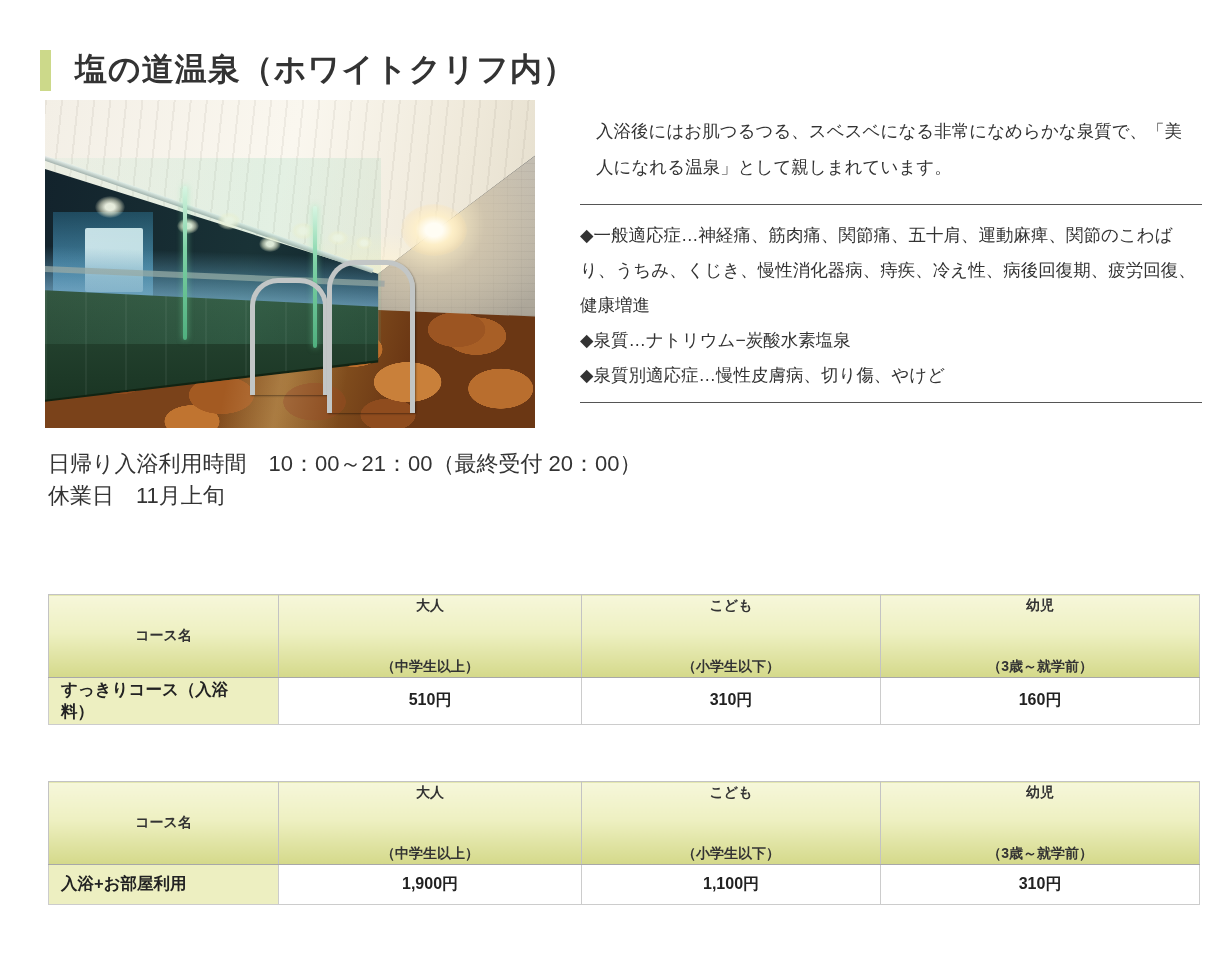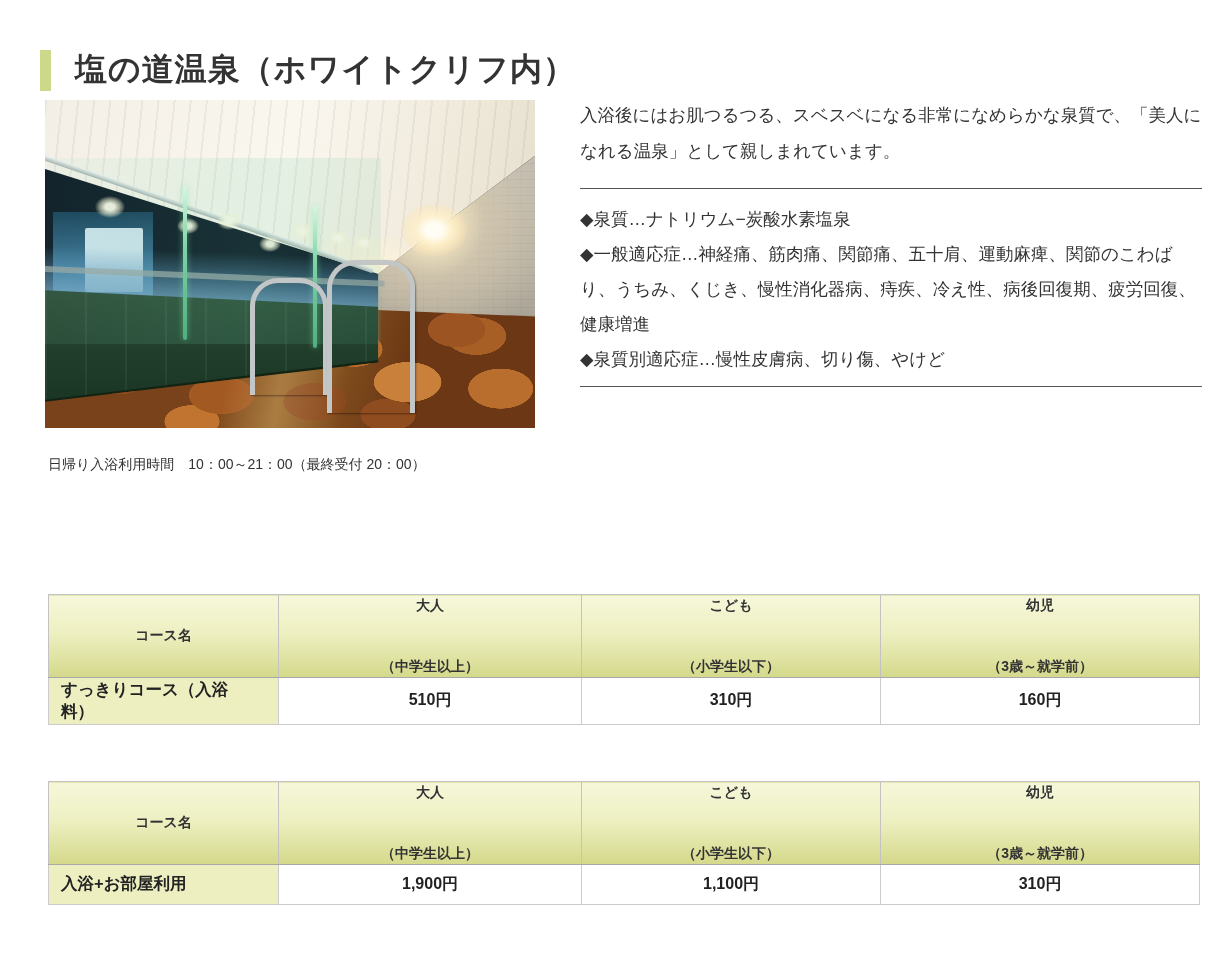--- a/index.html
+++ b/index.html
@@ -70,28 +70,28 @@
     background:radial-gradient(ellipse,#fffdf4 0 18%,rgba(255,240,200,.85) 40%,rgba(255,228,175,.3) 65%,transparent 78%);}
   .ph-glass-tint{left:0;top:58px;width:336px;height:186px;
     background:linear-gradient(100deg,rgba(140,220,185,.08),rgba(110,205,165,.17) 60%,rgba(90,190,150,.10));}
   .ph-glass-edge{width:4px;background:linear-gradient(180deg,#d8f5e2,#7ed3a6 40%,#4faf7e);
     box-shadow:0 0 6px rgba(120,230,170,.55);border-radius:2px;}
   .ph-rail{border:5px solid #c2c6c6;border-bottom:none;border-radius:28px 28px 0 0;
     box-shadow:1px 1px 2px rgba(0,0,0,.4);background:transparent;}
 
   
   .right-col{position:absolute;left:580px;top:97px;width:622px;}
-  .intro{margin:0;font-size:17.5px;line-height:36px;}
+  .intro{margin:16px;font-size:17.5px;line-height:36px;}
   .divider{border:none;border-top:1px solid #555;margin:0;}
   .div1{margin-top:19px;margin-bottom:13px;}
   .div2{margin-top:9px;}
   .spec-list p{margin:0;font-size:17.5px;line-height:35px;}
 
   
-  .usage{position:absolute;left:48px;top:448px;font-size:14px;line-height:32px;}
+  .usage{position:absolute;left:48px;top:448px;font-size:22px;line-height:32px;}
   .usage p{margin:0;}
 
   
   .section{position:absolute;left:48px;width:1152px;}
   .sec1{top:594px;}
   .sec2{top:781px;}
   .sec-heading{margin:0 0 9px 0;font-size:19px;font-weight:normal;color:#8ab81f;}
   table.price{width:100%;border-collapse:collapse;table-layout:fixed;border-radius:23px;}
   table.price col.c0{width:20%;}
   table.price col.c1{width:26.3%;}
@@ -140,29 +140,30 @@
   <div class="ph-glass-edge" style="left:138px;top:86px;height:154px;"></div>
   <div class="ph-glass-edge" style="left:268px;top:106px;height:142px;"></div>
   <div class="ph-rail" style="left:205px;top:178px;width:68px;height:112px;"></div>
   <div class="ph-rail" style="left:282px;top:160px;width:78px;height:148px;"></div>
 </div>
 
 <div class="right-col">
   <p class="intro">入浴後にはお肌つるつる、スベスベになる非常になめらかな泉質で、「美人になれる温泉」として親しまれています。</p>
   <hr class="divider div1">
   <div class="spec-list">
+    <p>◆一般適応症…神経痛、筋肉痛、関節痛、五十肩、運動麻痺、関節のこわばり、うちみ、くじき、慢性消化器病、痔疾、冷え性、病後回復期、疲労回復、健康増進</p>
     <p>◆泉質…ナトリウム−炭酸水素塩泉</p>
-    <p>◆一般適応症…神経痛、筋肉痛、関節痛、五十肩、運動麻痺、関節のこわばり、うちみ、くじき、慢性消化器病、痔疾、冷え性、病後回復期、疲労回復、健康増進</p>
     <p>◆泉質別適応症…慢性皮膚病、切り傷、やけど</p>
   </div>
   <hr class="divider div2">
 </div>
 
 <div class="usage">
   <p>日帰り入浴利用時間　10：00～21：00（最終受付 20：00）</p>
+  <p>休業日　11月上旬</p>
 </div>
 
 <div class="section sec1">
   <table class="price">
     <colgroup>
         <col class="c0">
         <col class="c1">
         <col class="c2">
         <col class="c3">
       </colgroup>

